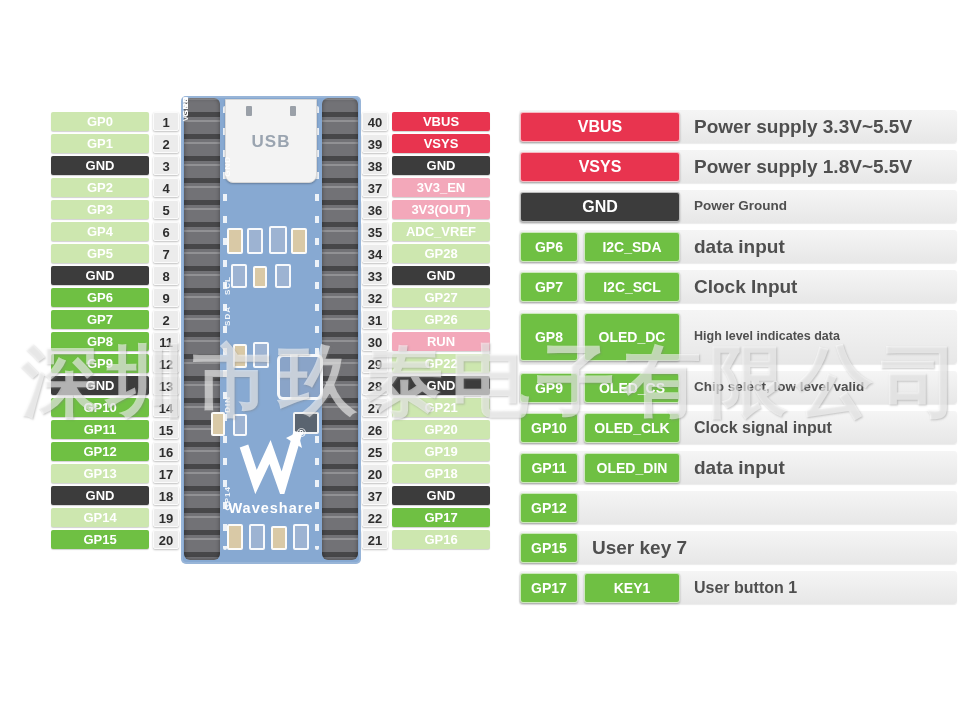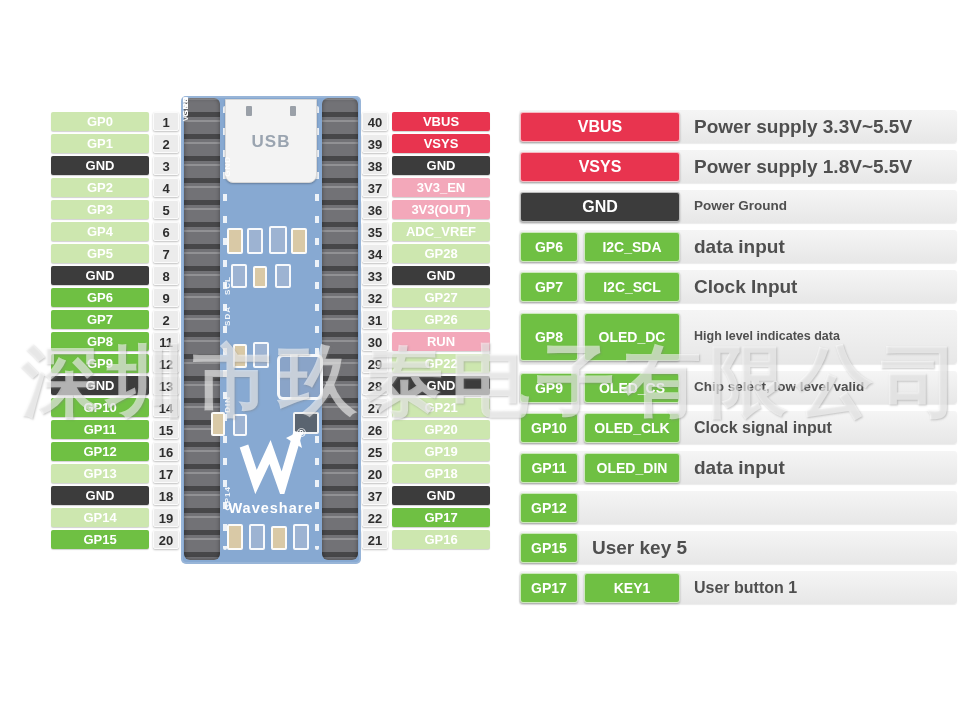--- a/index.html
+++ b/index.html
@@ -481,21 +481,21 @@
         </div>
       </div>
 
       <div class="lrow green">
         <div class="badge pinb green">GP12</div>
       </div>
 
       <div class="lrow green">
         <div class="badge pinb green">GP15</div>
         <div class="desc">
-          <div>User key 5</div>
+          <div>User key 7</div>
           <div></div>
         </div>
       </div>
 
       <div class="lrow green">
         <div class="badge pinb green">GP17</div>
         <div class="badge funcb green">KEY1</div>
         <div class="desc">
           <div>User button 1</div>
           <div></div>

